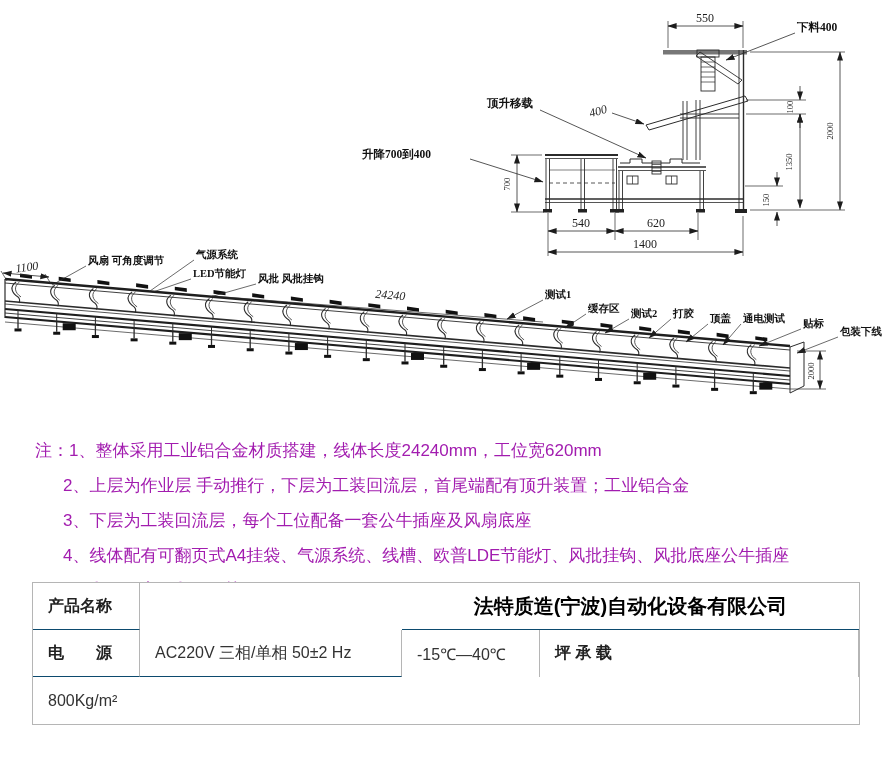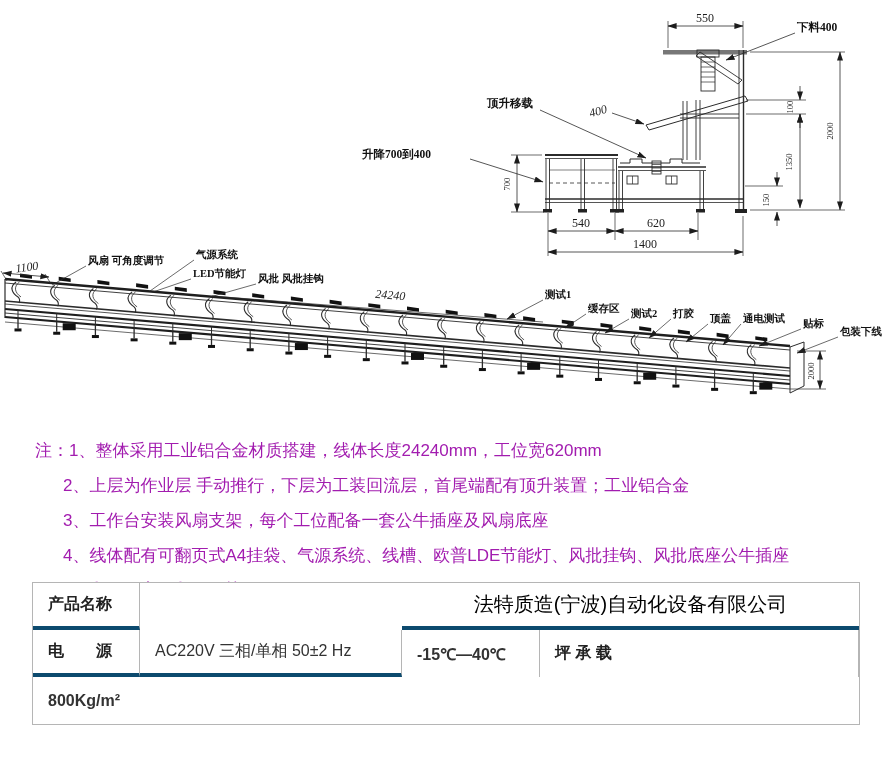--- a/index.html
+++ b/index.html
@@ -17,27 +17,27 @@
   
   .notes{position:absolute;left:35px;top:401px;width:830px;color:#a21caf;
          font-size:17px;line-height:35px;margin-top:32px;}
   .note-line{white-space:nowrap;}
   .indent1{padding-left:28px;}
   .indent2{padding-left:53px;font-weight:bold;}
   
   .spec-table{position:absolute;left:32px;top:582px;width:826px;
       display:grid;grid-template-columns:107px 262px 138px 1fr;grid-auto-rows:47px;
       border:1px solid #b5b5b5;font-size:16px;color:#333;background:#fff;}
-  .cell{border-right:1px solid #b5b5b5;border-bottom:4px solid #0c4a6e;
+  .cell{border-right:1px solid #b5b5b5;border-bottom:1px solid #0c4a6e;
       display:flex;align-items:center;padding-left:15px;white-space:nowrap;overflow:hidden;}
   .cell.lastcol{border-right:none;}
-  .cell.lastrow{border-bottom:none;font-weight:bold;}
+  .cell.lastrow{border-bottom:none;}
   .cell.lab{font-weight:600;color:#222;}
   .cell.company{grid-column:3/5;justify-content:center;padding-left:0;
-      font-weight:normal;font-size:20px;color:#000;}
+      font-weight:bold;font-size:20px;color:#000;}
 </style>
 </head>
 <body>
 
 <div class="page">
 
   <svg width="890" height="410" viewBox="0 0 890 410">
     <defs>
       <marker id="arrE" orient="auto" markerUnits="userSpaceOnUse" markerWidth="9" markerHeight="7" refX="8.6" refY="3">
         <path d="M0,0 L9,3 L0,6 Z" fill="#1c1c1c"></path>
@@ -342,21 +342,21 @@
       <line class="ln" x1="797" y1="351" x2="826" y2="351" stroke-width="0.7"></line>
       <line class="ln" x1="790" y1="389" x2="826" y2="389" stroke-width="0.7"></line>
       <line class="ln" x1="820" y1="351" x2="820" y2="389" stroke-width="0.8" marker-start="url(#arrS)" marker-end="url(#arrE)"></line>
       <text class="dt-s" x="814" y="371" text-anchor="middle" transform="rotate(-90 814 371)">2000</text>
     </g>
   </svg>
 
   <div class="notes">
     <div class="note-line"><span>注：</span><span>1、</span><span>整体采用工业铝合金材质搭建，线体长度24240mm，工位宽620mm</span></div>
     <div class="note-line indent1"><span>2、</span><span>上层为作业层 手动推行，下层为工装回流层，首尾端配有顶升装置；工业铝合金</span></div>
-    <div class="note-line indent1"><span>3、</span><span>工作台安装风扇支架，每个工位配备一套公牛插座及风扇底座</span></div>
+    <div class="note-line indent1"><span>3、</span><span>下层为工装回流层，每个工位配备一套公牛插座及风扇底座</span></div>
     <div class="note-line indent1"><span>4、</span><span>线体配有可翻页式A4挂袋、气源系统、线槽、欧普LDE节能灯、风批挂钩、风批底座公牛插座</span></div>
     <div class="note-line indent2"><span>水仙风扇、电源开关</span></div>
   </div>
 
   <div class="spec-table">
     <div class="cell lab">产品名称</div>
     <div class="cell company lastcol">法特质造(宁波)自动化设备有限公司</div>
 
     <div class="cell lab">电　　源</div>
     <div class="cell">AC220V 三相/单相 50±2 Hz</div>

